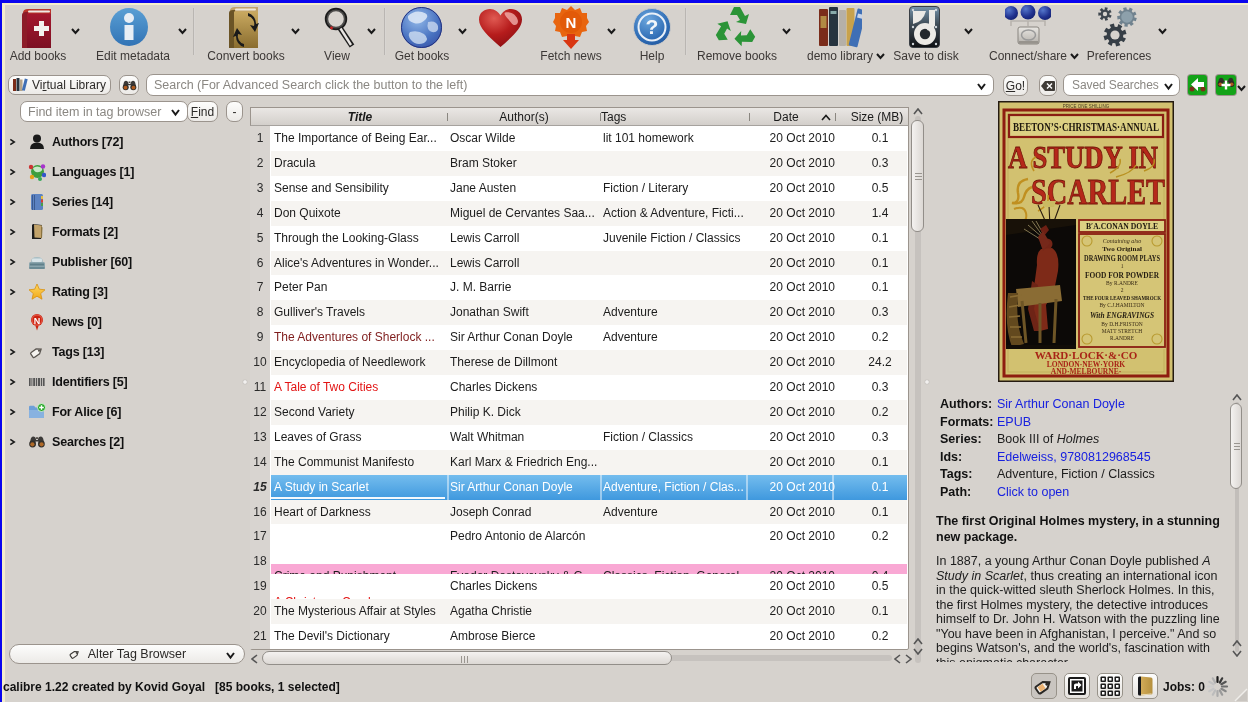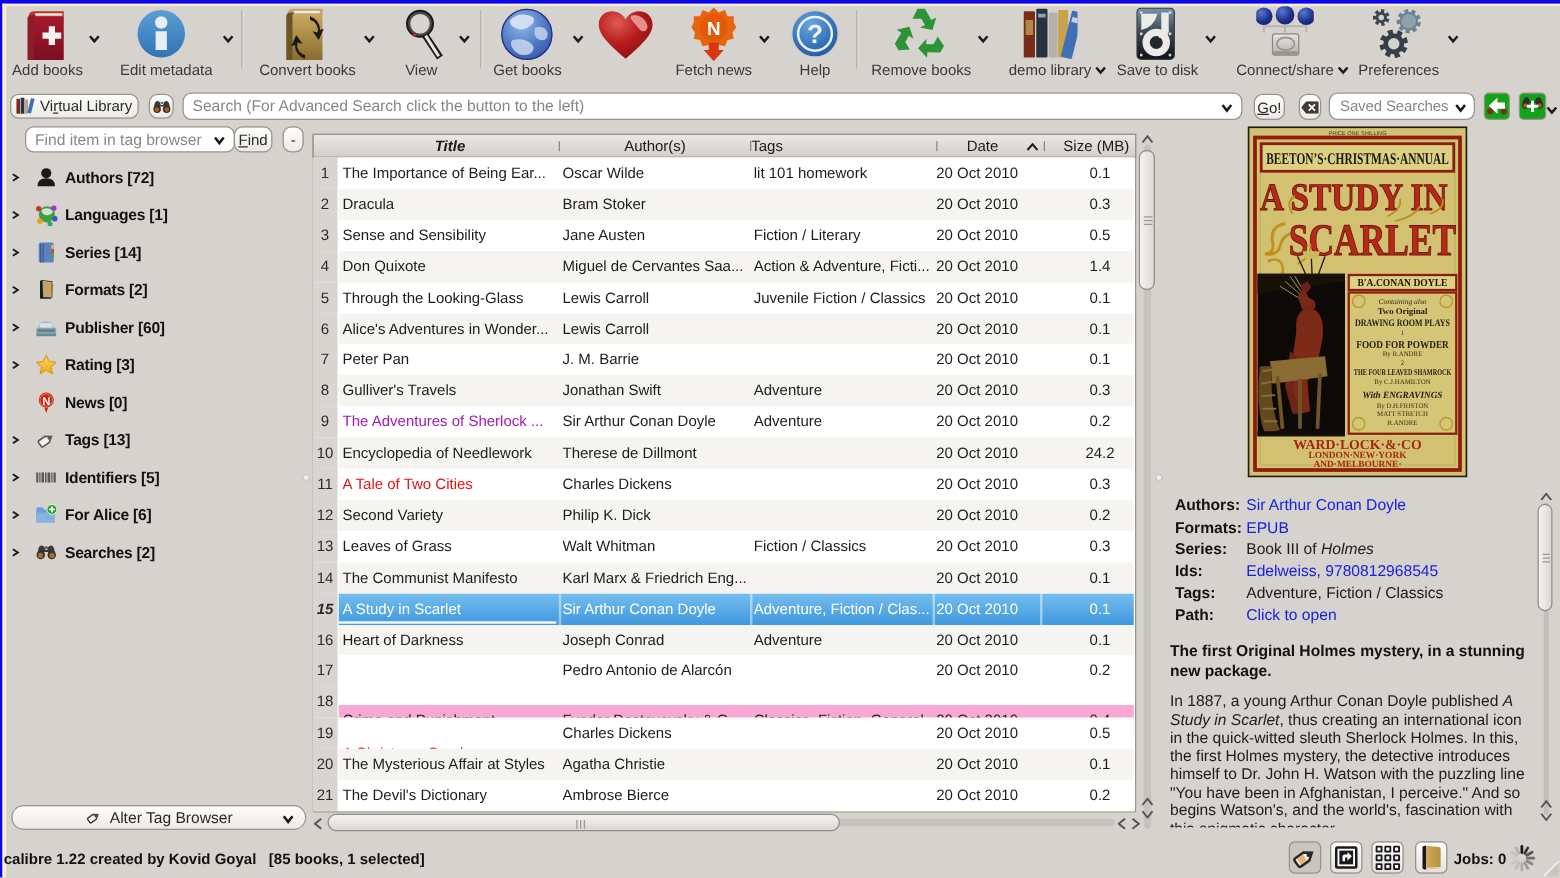--- a/index.html
+++ b/index.html
@@ -11,21 +11,21 @@
 .combo{position:absolute;background:#fff;border:1px solid #9b948d;border-radius:7px;font-size:12px;color:#8a8782;display:flex;align-items:center}
 .sbitem{position:absolute;left:0;width:248px;height:30px;display:flex;align-items:center}
 .sbitem .ex{width:7px;height:8px;margin-left:9px}
 .sbitem .ico{position:absolute;left:28px;width:18px;height:18px}
 .sbitem .txt{position:absolute;left:52px;font-size:12.5px;font-weight:bold;color:#111;letter-spacing:-0.2px}
 .row{position:absolute;left:271px;width:636px;height:25px;font-size:12px;color:#1c1c1c}
 .rn{position:absolute;left:250px;width:20px;height:25px;background:#d8d4d0;font-size:12px;color:#2a2a2a;text-align:center;line-height:25px}
 .c1{position:absolute;left:3px;top:0;width:170px;line-height:25px;white-space:nowrap;overflow:hidden}
 .c2{position:absolute;left:179px;top:0;width:148px;line-height:25px;white-space:nowrap;overflow:hidden}
 .c3{position:absolute;left:332px;top:0;width:146px;line-height:25px;white-space:nowrap;overflow:hidden}
-.c4{position:absolute;left:478px;top:0;width:86px;line-height:25px;text-align:left}
+.c4{position:absolute;left:478px;top:0;width:86px;line-height:25px;text-align:right}
 .c5{position:absolute;left:576px;top:0;width:66px;line-height:25px;text-align:center}
 .dlbl{font-weight:bold;color:#111}
 a.lnk{color:#1821df;text-decoration:none}
 </style></head>
 <body>
 
 <div class="abs" style="left:0;top:0;width:1248px;height:3px;background:#0b06ee"></div>
 <div class="abs" style="left:0;top:0;width:2px;height:702px;background:#0b06ee"></div>
 <div class="abs" style="left:2px;top:3px;width:1246px;height:2px;background:#f4eecd"></div>
 <div class="abs" style="left:2px;top:3px;width:3px;height:699px;background:#f4eecd"></div>
@@ -541,21 +541,21 @@
 <div class="rn" style="top:300.3px">8</div>
 <div class="row" style="top:300.3px;background:#f6f4f1">
     <div class="c1" style="">Gulliver's Travels</div>
     <div class="c2">Jonathan Swift</div>
     <div class="c3">Adventure</div>
     <div class="c4">20 Oct 2010</div>
     <div class="c5">0.3</div>
   </div>
 <div class="rn" style="top:325.2px">9</div>
 <div class="row" style="top:325.2px;background:#ffffff">
-    <div class="c1" style=" color:#a21caf;">The Adventures of Sherlock ...</div>
+    <div class="c1" style=" color:#7f1d1d;">The Adventures of Sherlock ...</div>
     <div class="c2">Sir Arthur Conan Doyle</div>
     <div class="c3">Adventure</div>
     <div class="c4">20 Oct 2010</div>
     <div class="c5">0.2</div>
   </div>
 <div class="rn" style="top:350.1px">10</div>
 <div class="row" style="top:350.1px;background:#f6f4f1">
     <div class="c1" style="">Encyclopedia of Needlework</div>
     <div class="c2">Therese de Dillmont</div>
     <div class="c3"></div>

